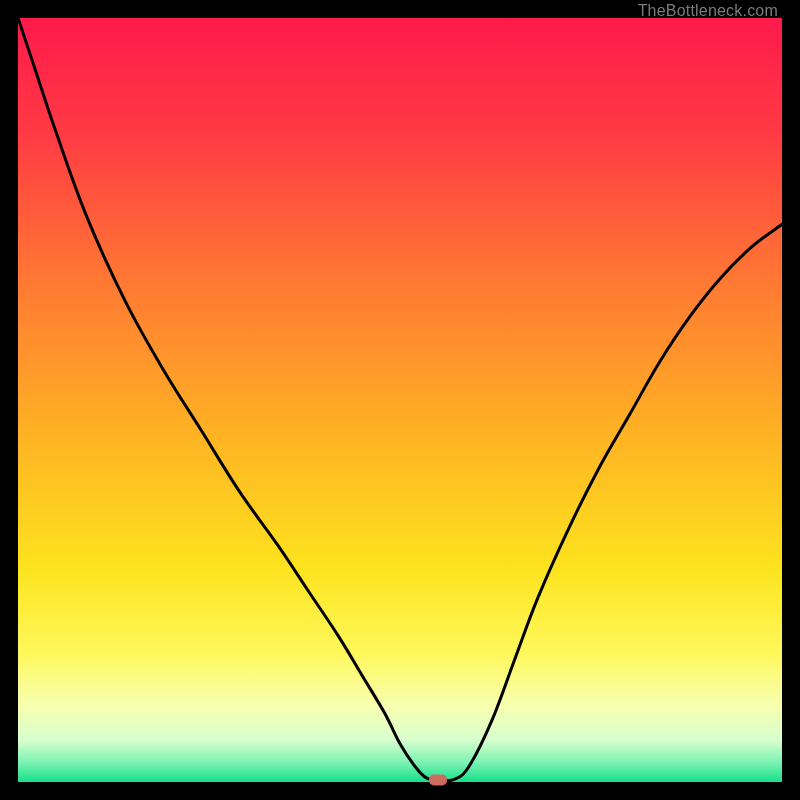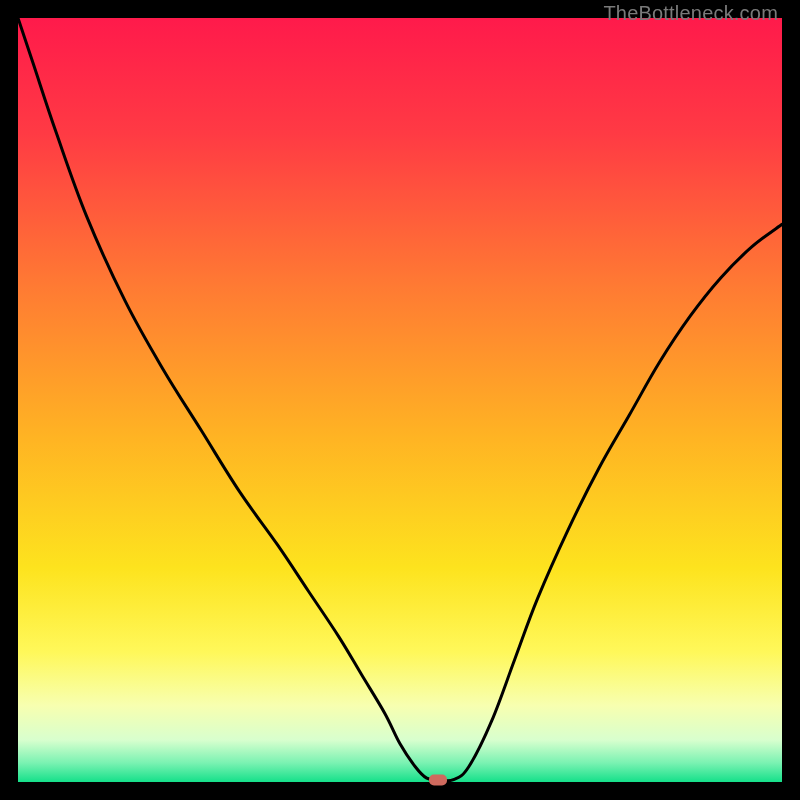--- a/index.html
+++ b/index.html
@@ -24,21 +24,21 @@
     left: 0;
     top: 0;
     width: 764px;
     height: 764px;
   }
   .watermark {
     position: absolute;
     top: 2px;
     right: 22px;
     color: #7a7a7a;
-    font-size: 20px;
+    font-size: 16px;
     font-weight: 500;
     letter-spacing: 0.2px;
     user-select: none;
   }
   .marker {
     position: absolute;
     width: 18px;
     height: 11px;
     border-radius: 5px;
     transform: translate(-50%, -50%);

